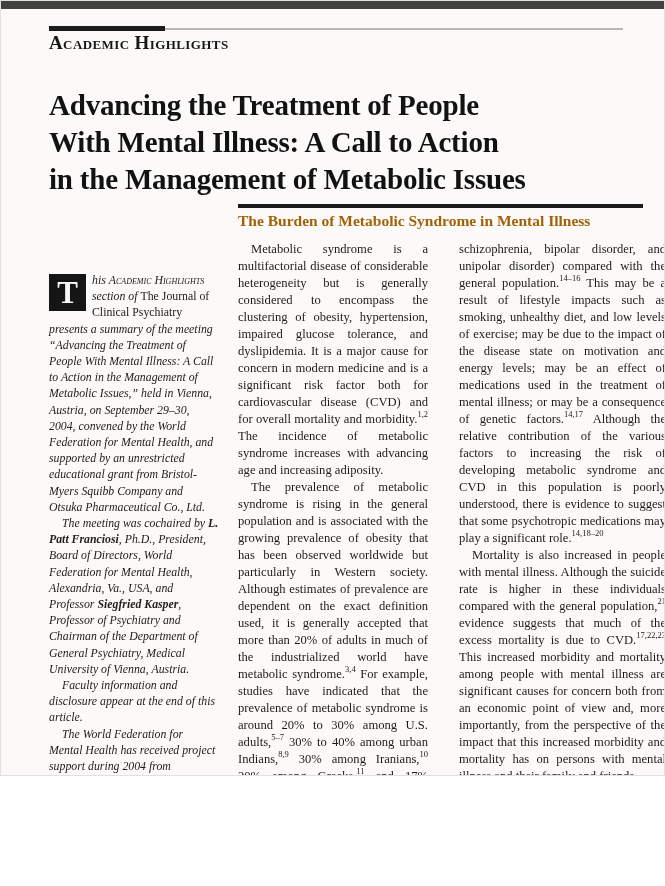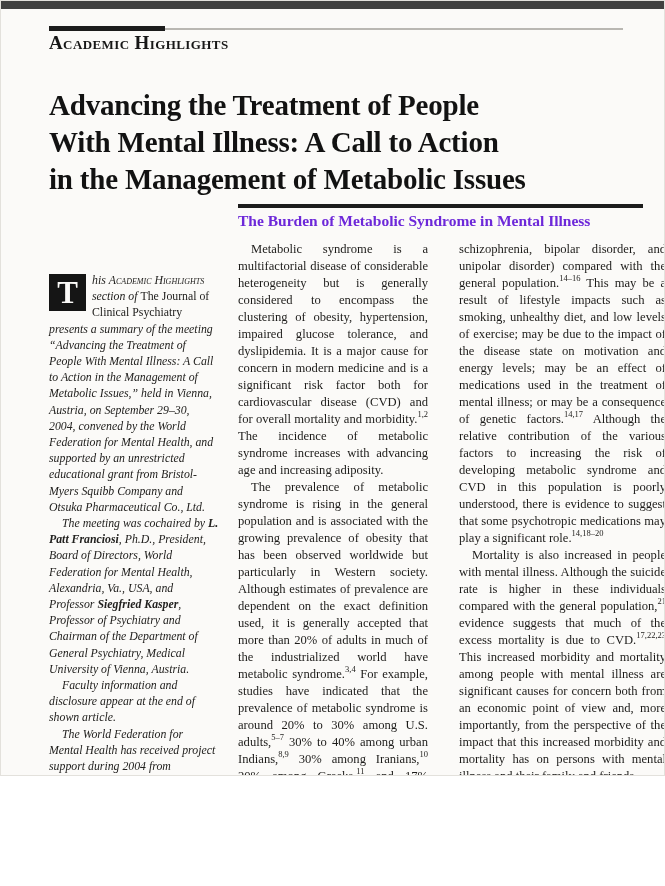--- a/index.html
+++ b/index.html
@@ -55,21 +55,21 @@
   }
   .sc { font-variant:small-caps; }
   .rm { font-style:normal;margin-top:32px; }
   
   .sect-rule {
     position:absolute; left:237px; top:203px; width:405px; height:4px;
     background:#1c1c1c;
   }
   .sect-title {
     position:absolute; left:237px; top:211px; width:405px;
-    font-size:15.5px; font-weight:700; color:#6d28d9;
+    font-size:15.5px; font-weight:700; color:#a16207;
   }
   
   .col { position:absolute; top:240px; overflow:hidden; height:575px; }
   .col-left  { left:237px; width:190px; }
   .col-right { left:458px; width:207px; }
   .col p {
     margin:0; font-size:12.6px; line-height:17px;
     text-align:justify; text-indent:13px; color:#1d1c1a;
   }
   .col p.noindent { text-indent:0; }
@@ -103,21 +103,21 @@
   <div class="kicker-rule-thin"></div>
   <div class="kicker">Academic Highlights</div>
 
   <h1 class="article-title" style="margin:0;">Advancing the Treatment of People
 With Mental Illness: A Call to Action
 in the Management of Metabolic Issues</h1>
 
   <div class="sidebar">
     <p class="first"><span class="dropcap">T</span><span>his <span class="sc">Academic Highlights</span> section of <span class="rm">The Journal of Clinical Psychiatry</span> presents a summary of the meeting “Advancing the Treatment of People With Mental Illness: A Call to Action in the Management of Metabolic Issues,” held in Vienna, Austria, on September 29–30, 2004, convened by the World Federation for Mental Health, and supported by an unrestricted educational grant from Bristol-Myers Squibb Company and Otsuka Pharmaceutical Co., Ltd.</span></p>
     <p>The meeting was cochaired by <b>L. Patt Franciosi</b>, Ph.D., President, Board of Directors, World Federation for Mental Health, Alexandria, Va., USA, and Professor <b>Siegfried Kasper</b>, Professor of Psychiatry and Chairman of the Department of General Psychiatry, Medical University of Vienna, Austria.</p>
-    <p>Faculty information and disclosure appear at the end of shown article.</p>
+    <p>Faculty information and disclosure appear at the end of this article.</p>
     <p>The World Federation for Mental Health has received project support during 2004 from AstraZeneca, Bristol-Myers Squibb, Eli Lilly and Company, Pfizer Ltd., Otsuka America Pharmaceutical, and Otsuka Pharmaceutical Ltd.</p>
     <p>All members of the faculty (including the cochairs) but not the observers contributed to the development of this report, and the final report was reviewed and approved by all faculty members prior to submission to the .</p>
   </div>
 
   <div class="sect-rule"></div>
   <h2 class="sect-title" style="margin:0;">The Burden of Metabolic Syndrome in Mental Illness</h2>
 
   <div class="col col-left">
     <p>Metabolic syndrome is a multifactorial disease of considerable heterogeneity but is generally considered to encompass the clustering of obesity, hypertension, impaired glucose tolerance, and dyslipidemia. It is a major cause for concern in modern medicine and is a significant risk factor both for cardiovascular disease (CVD) and for overall mortality and morbidity.<sup>1,2</sup> The incidence of metabolic syndrome increases with advancing age and increasing adiposity.</p>
     <p>The prevalence of metabolic syndrome is rising in the general population and is associated with the growing prevalence of obesity that has been observed worldwide but particularly in Western society. Although estimates of prevalence are dependent on the exact definition used, it is generally accepted that more than 20% of adults in much of the industrialized world have metabolic syndrome.<sup>3,4</sup> For example, studies have indicated that the prevalence of metabolic syndrome is around 20% to 30% among U.S. adults,<sup>5–7</sup> 30% to 40% among urban Indians,<sup>8,9</sup> 30% among Iranians,<sup>10</sup> 20% among Greeks,<sup>11</sup> and 17% among Italians.<sup>12</sup> Metabolic syndrome has even been shown to be present in more than 15% of South Koreans despite a low prevalence of obesity in this population. However, obesity remains a major risk factor for metabolic syndrome, with 50% to 60% of obese (body mass index &gt; 30 kg/m²) U.S. adults diagnosed with metabolic syndrome in a recent national survey.</p>

